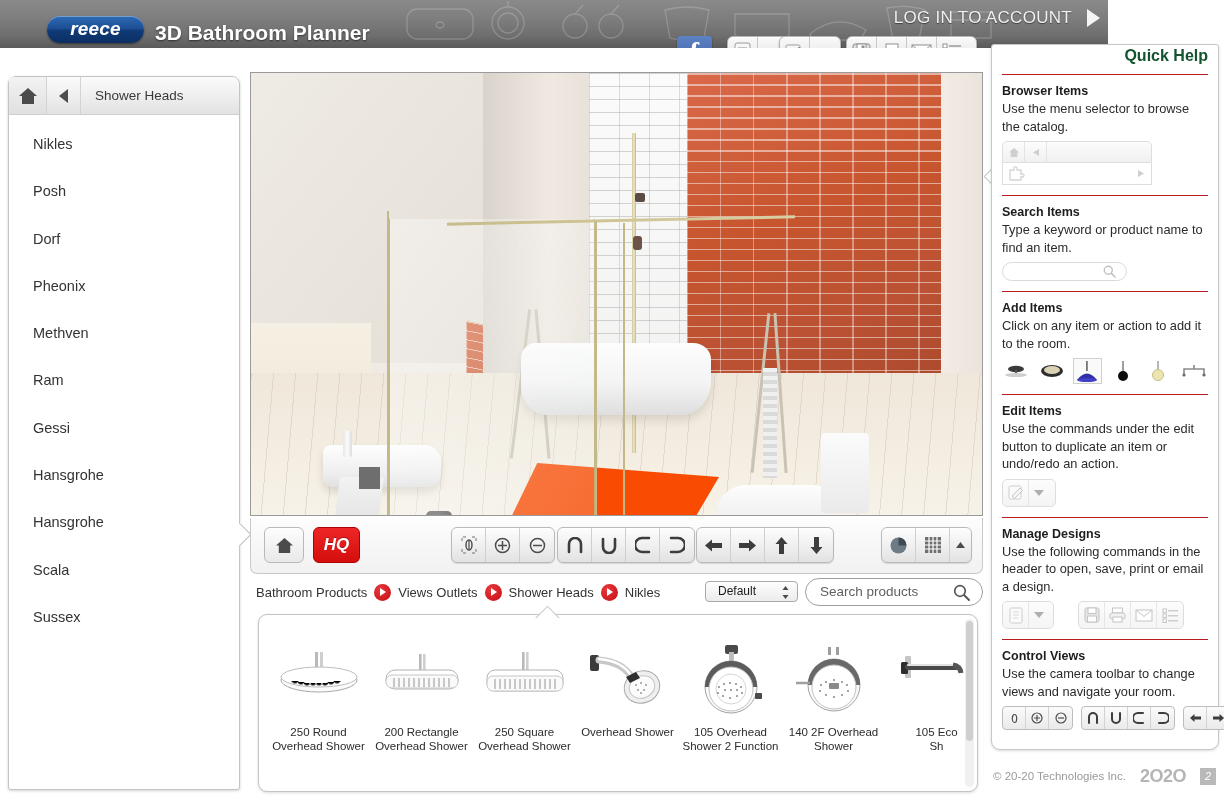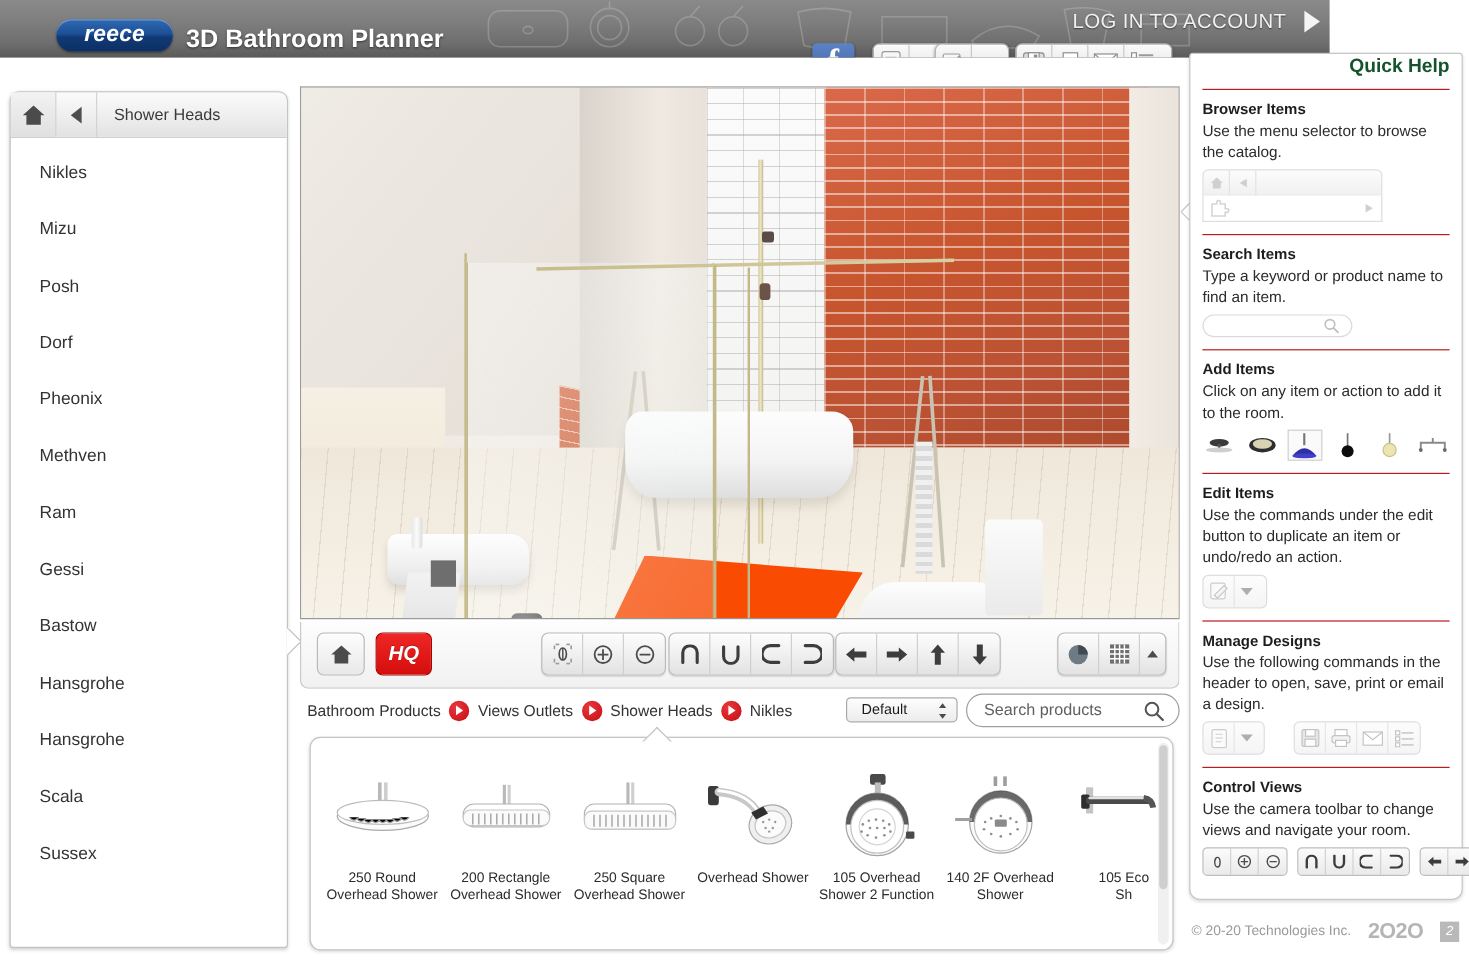--- a/index.html
+++ b/index.html
@@ -514,28 +514,26 @@
           <path d="M10 1 L19 9 h-3 v8 h-12 V9 H1 Z" fill="#4b4b4b"></path>
         </svg>
     </div>
     <div id="btn-back-browser">
         <i class="tri-left"></i>
       </div>
     <div id="browser-crumb">Shower Heads</div>
   </div>
   <div id="browser-list">
     <div class="brand-item">Nikles</div>
-    <div class="brand-item">Mizu</div>
     <div class="brand-item">Posh</div>
     <div class="brand-item">Dorf</div>
     <div class="brand-item">Pheonix</div>
     <div class="brand-item">Methven</div>
     <div class="brand-item">Ram</div>
     <div class="brand-item">Gessi</div>
-    <div class="brand-item">Bastow</div>
     <div class="brand-item">Hansgrohe</div>
     <div class="brand-item">Hansgrohe</div>
     <div class="brand-item">Scala</div>
     <div class="brand-item">Sussex</div>
   </div>
 </div>
 <div id="browser-nub"></div>
 
 <div id="center">
 

